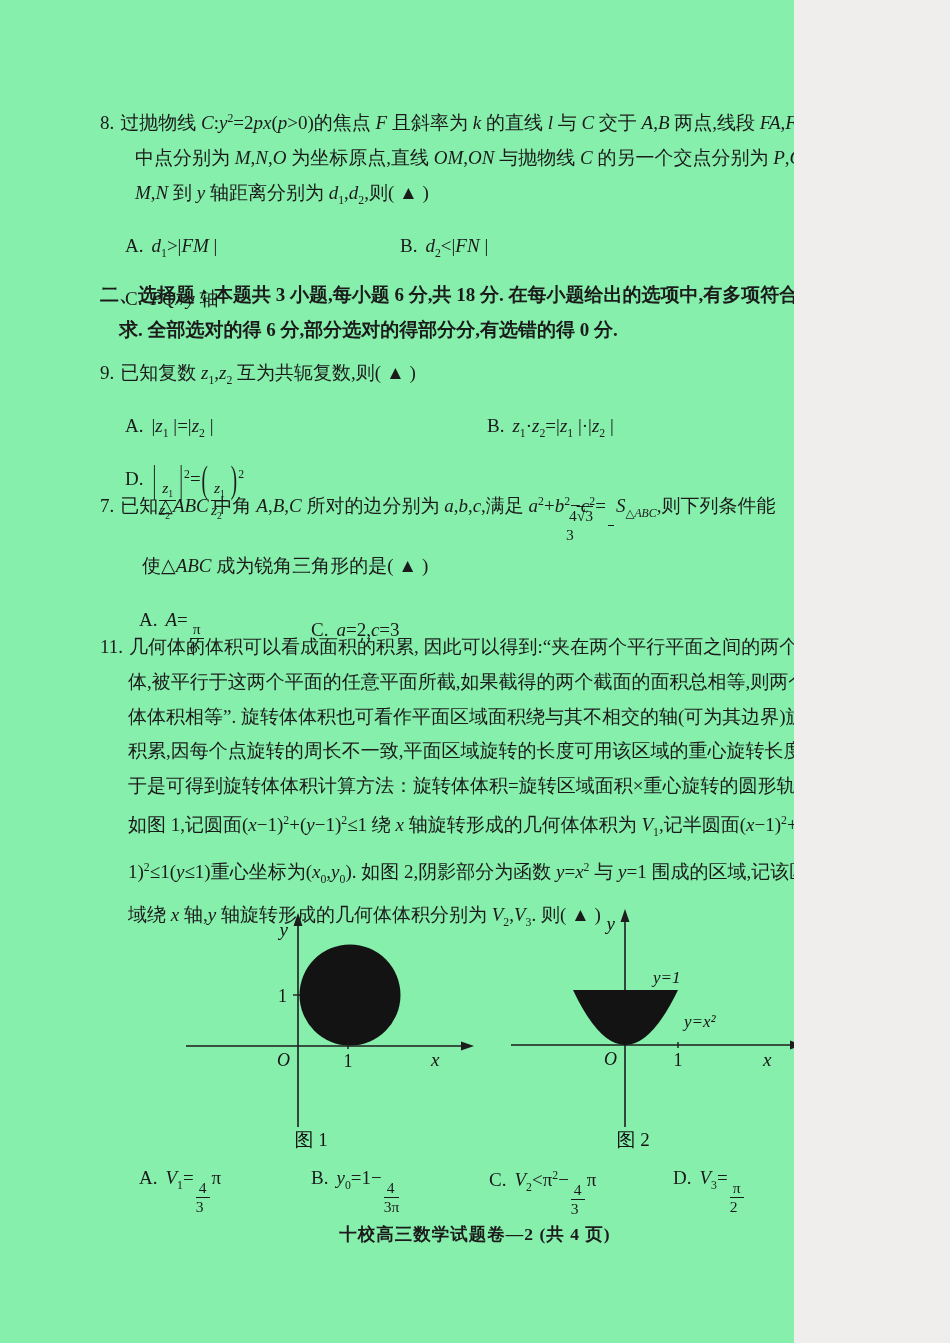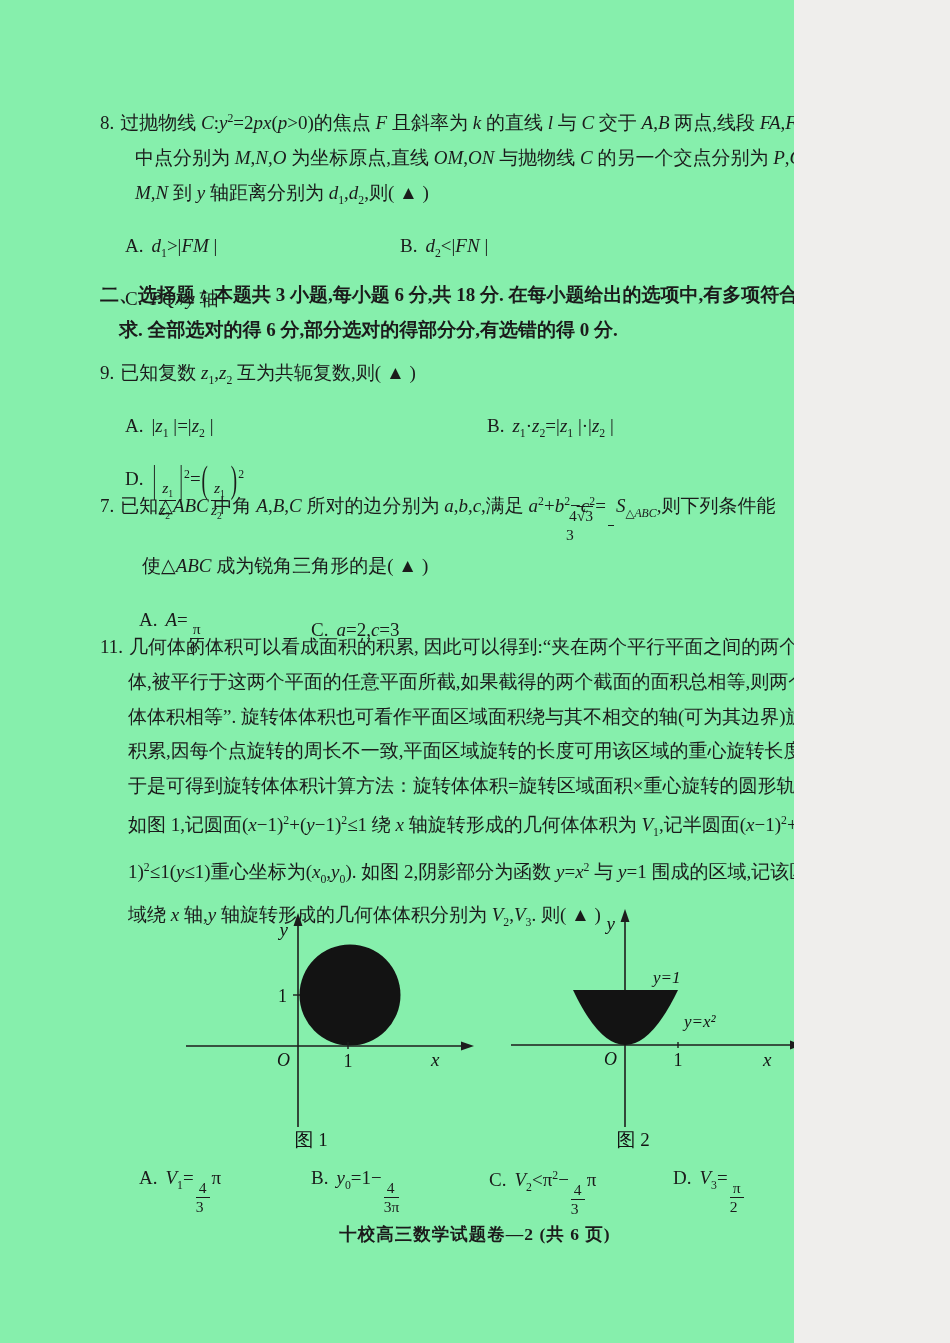--- a/index.html
+++ b/index.html
@@ -126,15 +126,15 @@
               <span>4</span>
               <span>3</span>
             </span>π</span></span>
       <span class="opt"><span class="olabel">D.</span><span><i>V</i><sub>3</sub>=<span class="fr">
               <span>π</span>
               <span>2</span>
             </span></span></span>
     </div>
   </div>
 
-  <div class="footer" style="top:1222px;">十校高三数学试题卷—2 (共 6 页)</div>
+  <div class="footer" style="top:1222px;">十校高三数学试题卷—2 (共 4 页)</div>
 
 </div>
 
 </body></html>

